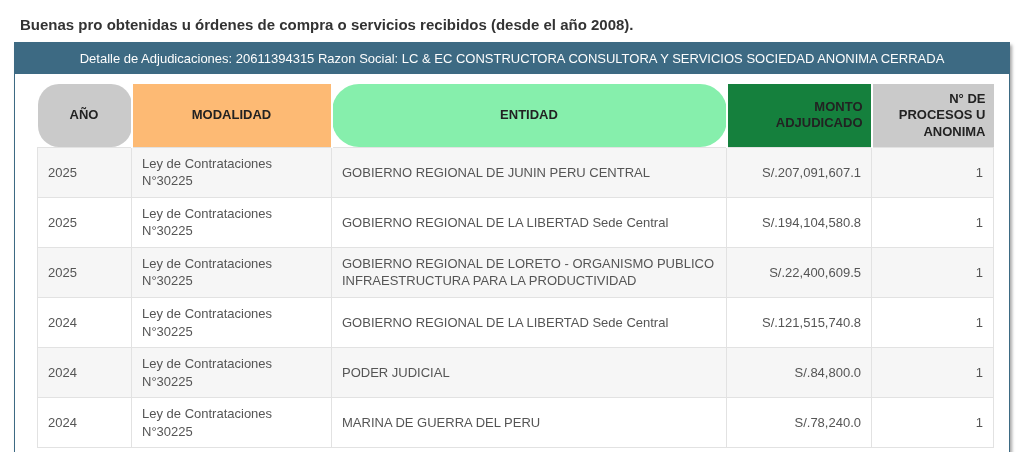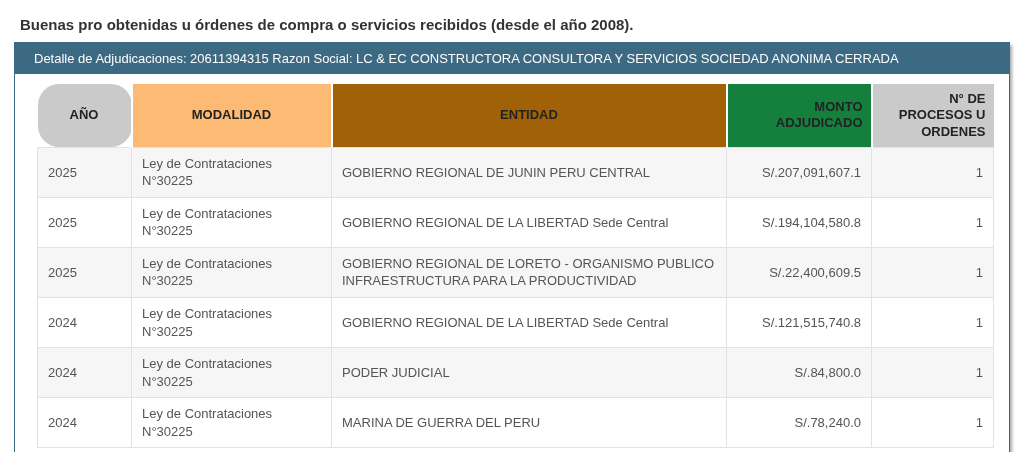--- a/index.html
+++ b/index.html
@@ -15,21 +15,21 @@
   }
   .panel {
     margin: 0 14px;
     border: 1px solid #3d6a83;
     box-shadow: 2px 3px 3px rgba(0,0,0,0.35);
     background: #fff;
   }
   .panel-header {
     background: #3d6a83;
     color: #fdfdfd;
-    text-align: left;
+    text-align: center;
     font-size: 13px;
     padding: 8px 19px;
   }
   .panel-body { padding: 10px 15px 6px 22px; }
   .search-row {
     text-align: right;
     margin: 2px 0 9px 0;
     font-size: 13.5px; font-weight: bold; color: #333;
   }
   .search-input {
@@ -92,23 +92,23 @@
         <col class="c-year">
           <col class="c-modality">
           <col class="c-entity">
           <col class="c-amount">
           <col class="c-count">
       </colgroup>
       <thead>
         <tr id="thead-row">
             <th style="background: rgb(202, 202, 202); border-radius: 21px;">AÑO</th>
             <th style="background: #fdba74;">MODALIDAD</th>
-            <th style="background: #a16207;">ENTIDAD</th>
+            <th style="background: #86efac; border-radius: 27px;">ENTIDAD</th>
             <th style="background: #15803d;">MONTO ADJUDICADO</th>
-            <th style="background: rgb(202, 202, 202);">N° DE PROCESOS U ORDENES</th>
+            <th style="background: rgb(202, 202, 202);">N° DE PROCESOS U ANONIMA</th>
           </tr>
       </thead>
       <tbody id="tbody">
           <tr class="odd">
             <td>2025</td>
             <td>Ley de Contrataciones N°30225</td>
             <td>GOBIERNO REGIONAL DE JUNIN PERU CENTRAL</td>
             <td>S/.207,091,607.1</td>
             <td>1</td>
           </tr>

